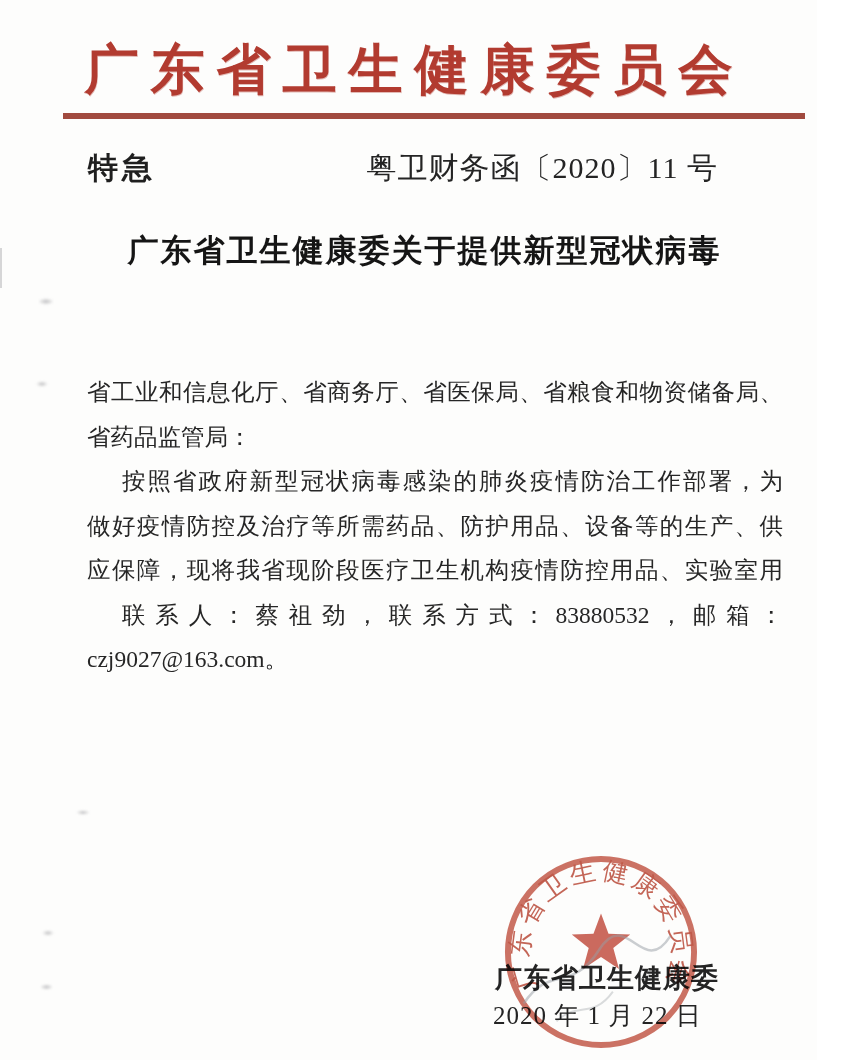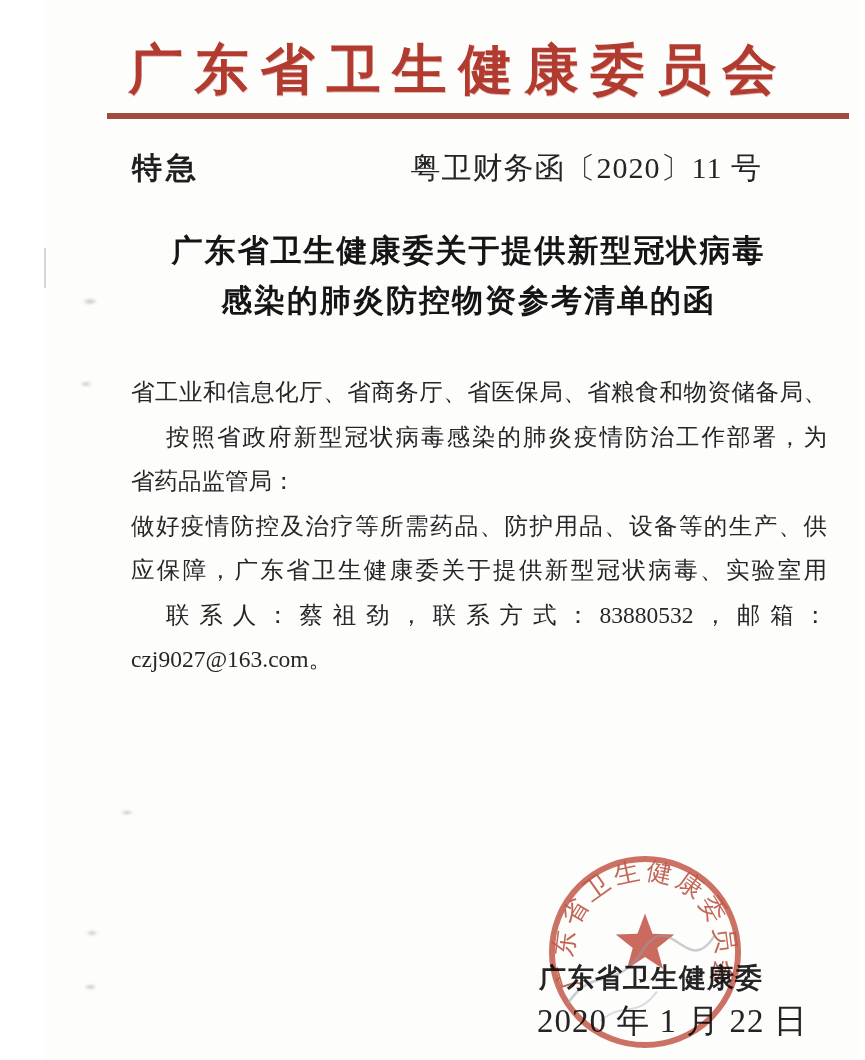--- a/index.html
+++ b/index.html
@@ -5,21 +5,20 @@
   * { margin: 0; padding: 0; box-sizing: border-box; }
   html, body { background: #ffffff; }
   .page {
     position: relative;
     width: 817px;
     height: 1060px;
     background: #fdfdfc;
     font-family: "Liberation Serif", "DejaVu Serif", serif;
     color: #2b2b2b;
     overflow: hidden;
-    margin-left: 44px;
   }
 
   
   .letterhead {
     position: absolute;
     top: 34px; left: 0;
     width: 100%;
     text-align: center;
     font-size: 54px;
     font-weight: bold;
@@ -100,21 +99,21 @@
     top: 960px; left: 495px;
     font-size: 27px;
     letter-spacing: 1px;
     color: #242424;
     white-space: nowrap;
     font-weight: bold;
   }
   .sig-date {
     position: absolute;
     top: 999px; left: 493px;
-    font-size: 33px;
+    font-size: 25px;
     letter-spacing: 1px;
     color: #242424;
     white-space: nowrap;
   }
 
   
   .seal {
     position: absolute;
     top: 853px; left: 502px;
     width: 198px; height: 198px;
@@ -147,29 +146,28 @@
   <div class="letterhead">广东省卫生健康委员会</div>
   <div class="rule"></div>
 
   <div class="meta-row">
     <span class="urgency">特急</span>
     <span class="doc-number">粤卫财务函〔2020〕11 号</span>
   </div>
 
   <div class="doc-title">
     <div>广东省卫生健康委关于提供新型冠状病毒</div>
-    <div>感染的肺炎防控物资参考清单的函</div>
   </div>
 
   <div class="body-block">
     <div class="bline j">省工业和信息化厅、省商务厅、省医保局、省粮食和物资储备局、</div>
+    <div class="bline">省药品监管局：</div>
     <div class="bline j ind">按照省政府新型冠状病毒感染的肺炎疫情防治工作部署，为</div>
-    <div class="bline">省药品监管局：</div>
     <div class="bline j">做好疫情防控及治疗等所需药品、防护用品、设备等的生产、供</div>
-    <div class="bline j">应保障，广东省卫生健康委关于提供新型冠状病毒、实验室用</div>
+    <div class="bline j">应保障，现将我省现阶段医疗卫生机构疫情防控用品、实验室用</div>
     <div class="bline j ind">联系人：蔡祖劲，联系方式：83880532，邮箱：</div>
     <div class="bline">czj9027@163.com。</div>
   </div>
 
 
   <div class="sig-org">广东省卫生健康委</div>
   <div class="sig-date">2020 年 1 月 22 日</div>
 
   <svg class="seal" viewBox="0 0 200 200">
     <circle cx="100" cy="100" r="94" fill="none" stroke="#c0503f" stroke-width="6" opacity="0.8"></circle>

